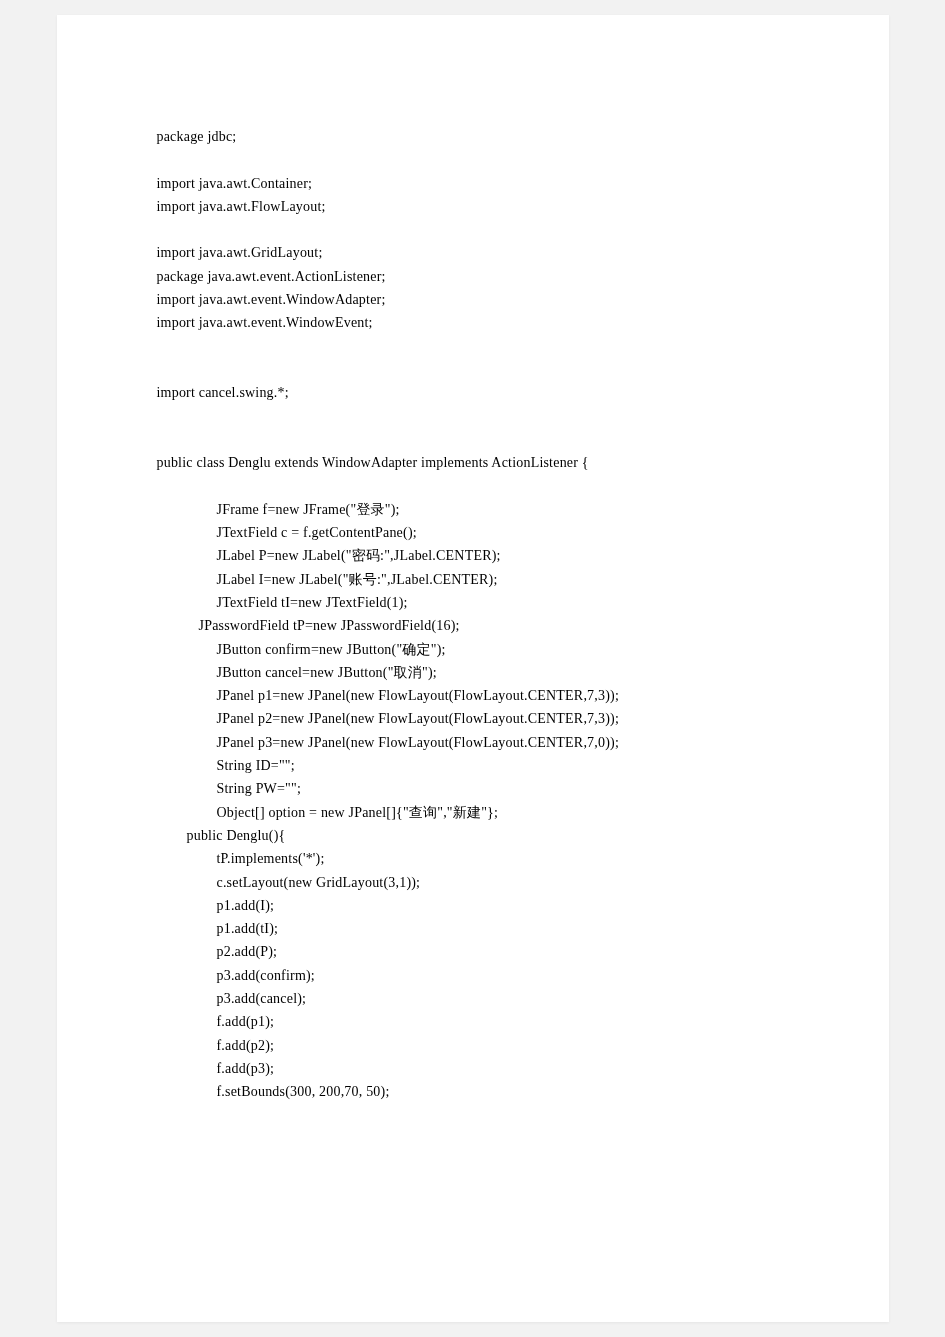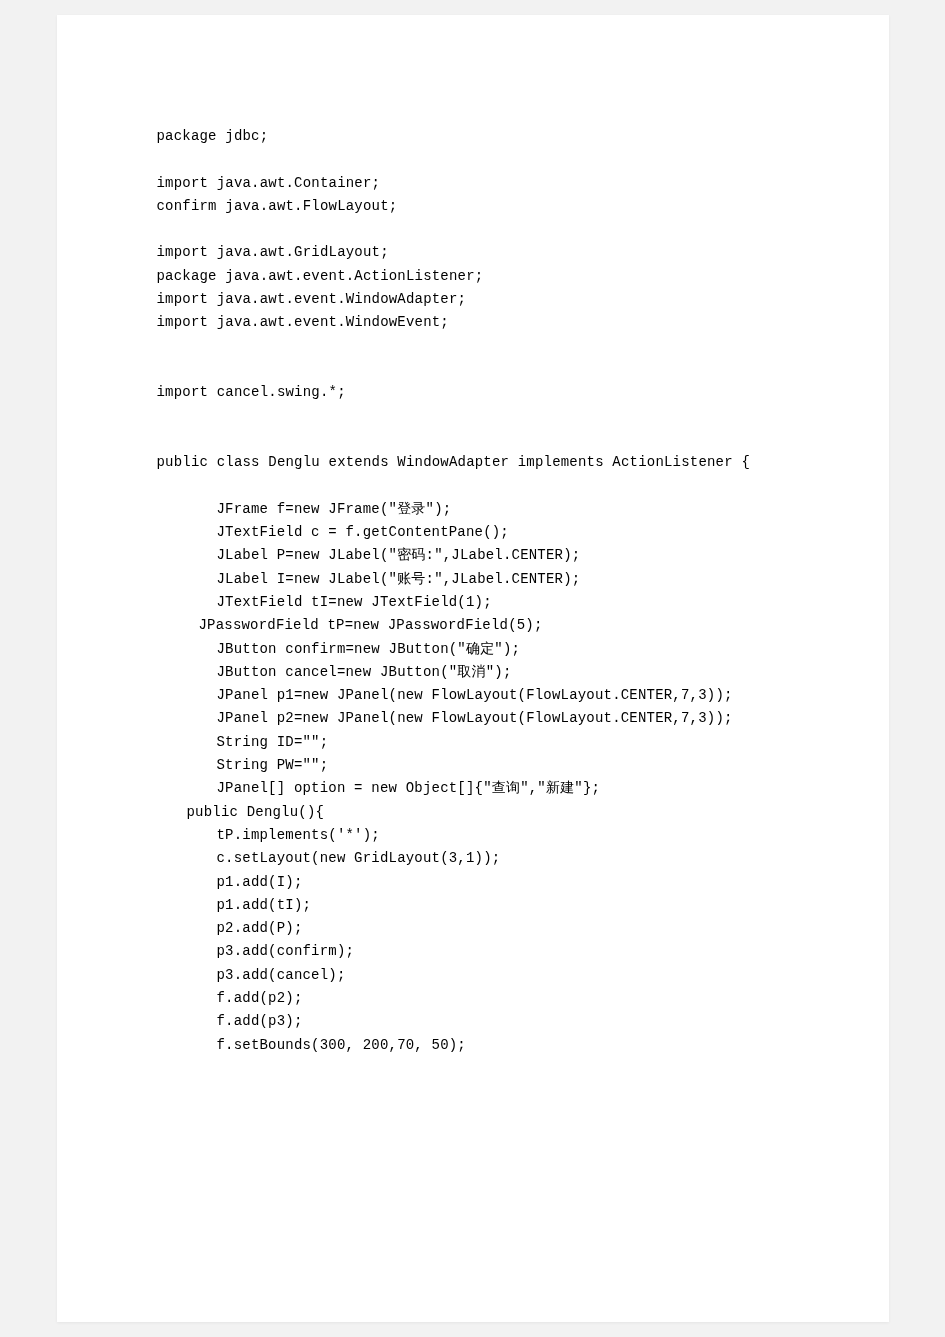--- a/index.html
+++ b/index.html
@@ -19,69 +19,71 @@
       width: 832px;
       min-height: 1307px;
       padding: 110px 100px 60px 100px;
       box-shadow: 0 1px 3px rgba(0,0,0,0.06);
     }
     .code-line {
       font-size: 14px;
       line-height: 23.3px;
       color: #000;
       white-space: pre;
-      font-family: Liberation Mono, monospace;
+      font-family: Liberation Serif, serif;
       letter-spacing: 0.2px;
     }
     .blank {
       height: 23.3px;
     }
     .indent1 { padding-left: 60px; }
     .indent2 { padding-left: 30px; }
     .indent-half { padding-left: 42px; }
   </style>
 </head>
 <body>
 
 <div class="page">
   <div id="code-container">
       <div class="code-line ">package jdbc;</div>
       <div class="blank"></div>
       <div class="code-line ">import java.awt.Container;</div>
-      <div class="code-line ">confirm java.awt.FlowLayout;</div>
+      <div class="code-line ">import java.awt.FlowLayout;</div>
       <div class="blank"></div>
       <div class="code-line ">import java.awt.GridLayout;</div>
       <div class="code-line ">package java.awt.event.ActionListener;</div>
       <div class="code-line ">import java.awt.event.WindowAdapter;</div>
       <div class="code-line ">import java.awt.event.WindowEvent;</div>
       <div class="blank"></div>
       <div class="blank"></div>
       <div class="code-line ">import cancel.swing.*;</div>
       <div class="blank"></div>
       <div class="blank"></div>
       <div class="code-line ">public class Denglu extends WindowAdapter implements ActionListener {</div>
       <div class="blank"></div>
       <div class="code-line indent1">JFrame f=new JFrame("登录");</div>
       <div class="code-line indent1">JTextField c = f.getContentPane();</div>
       <div class="code-line indent1">JLabel P=new JLabel("密码:",JLabel.CENTER);</div>
       <div class="code-line indent1">JLabel I=new JLabel("账号:",JLabel.CENTER);</div>
       <div class="code-line indent1">JTextField tI=new JTextField(1);</div>
-      <div class="code-line indent-half">JPasswordField tP=new JPasswordField(5);</div>
+      <div class="code-line indent-half">JPasswordField tP=new JPasswordField(16);</div>
       <div class="code-line indent1">JButton confirm=new JButton("确定");</div>
       <div class="code-line indent1">JButton cancel=new JButton("取消");</div>
       <div class="code-line indent1">JPanel p1=new JPanel(new FlowLayout(FlowLayout.CENTER,7,3));</div>
       <div class="code-line indent1">JPanel p2=new JPanel(new FlowLayout(FlowLayout.CENTER,7,3));</div>
+      <div class="code-line indent1">JPanel p3=new JPanel(new FlowLayout(FlowLayout.CENTER,7,0));</div>
       <div class="code-line indent1">String ID="";</div>
       <div class="code-line indent1">String PW="";</div>
-      <div class="code-line indent1">JPanel[] option = new Object[]{"查询","新建"};</div>
+      <div class="code-line indent1">Object[] option = new JPanel[]{"查询","新建"};</div>
       <div class="code-line indent2">public Denglu(){</div>
       <div class="code-line indent1">tP.implements('*');</div>
       <div class="code-line indent1">c.setLayout(new GridLayout(3,1));</div>
       <div class="code-line indent1">p1.add(I);</div>
       <div class="code-line indent1">p1.add(tI);</div>
       <div class="code-line indent1">p2.add(P);</div>
       <div class="code-line indent1">p3.add(confirm);</div>
       <div class="code-line indent1">p3.add(cancel);</div>
+      <div class="code-line indent1">f.add(p1);</div>
       <div class="code-line indent1">f.add(p2);</div>
       <div class="code-line indent1">f.add(p3);</div>
       <div class="code-line indent1">f.setBounds(300, 200,70, 50);</div>
     </div>
 </div>
 
 </body></html>

